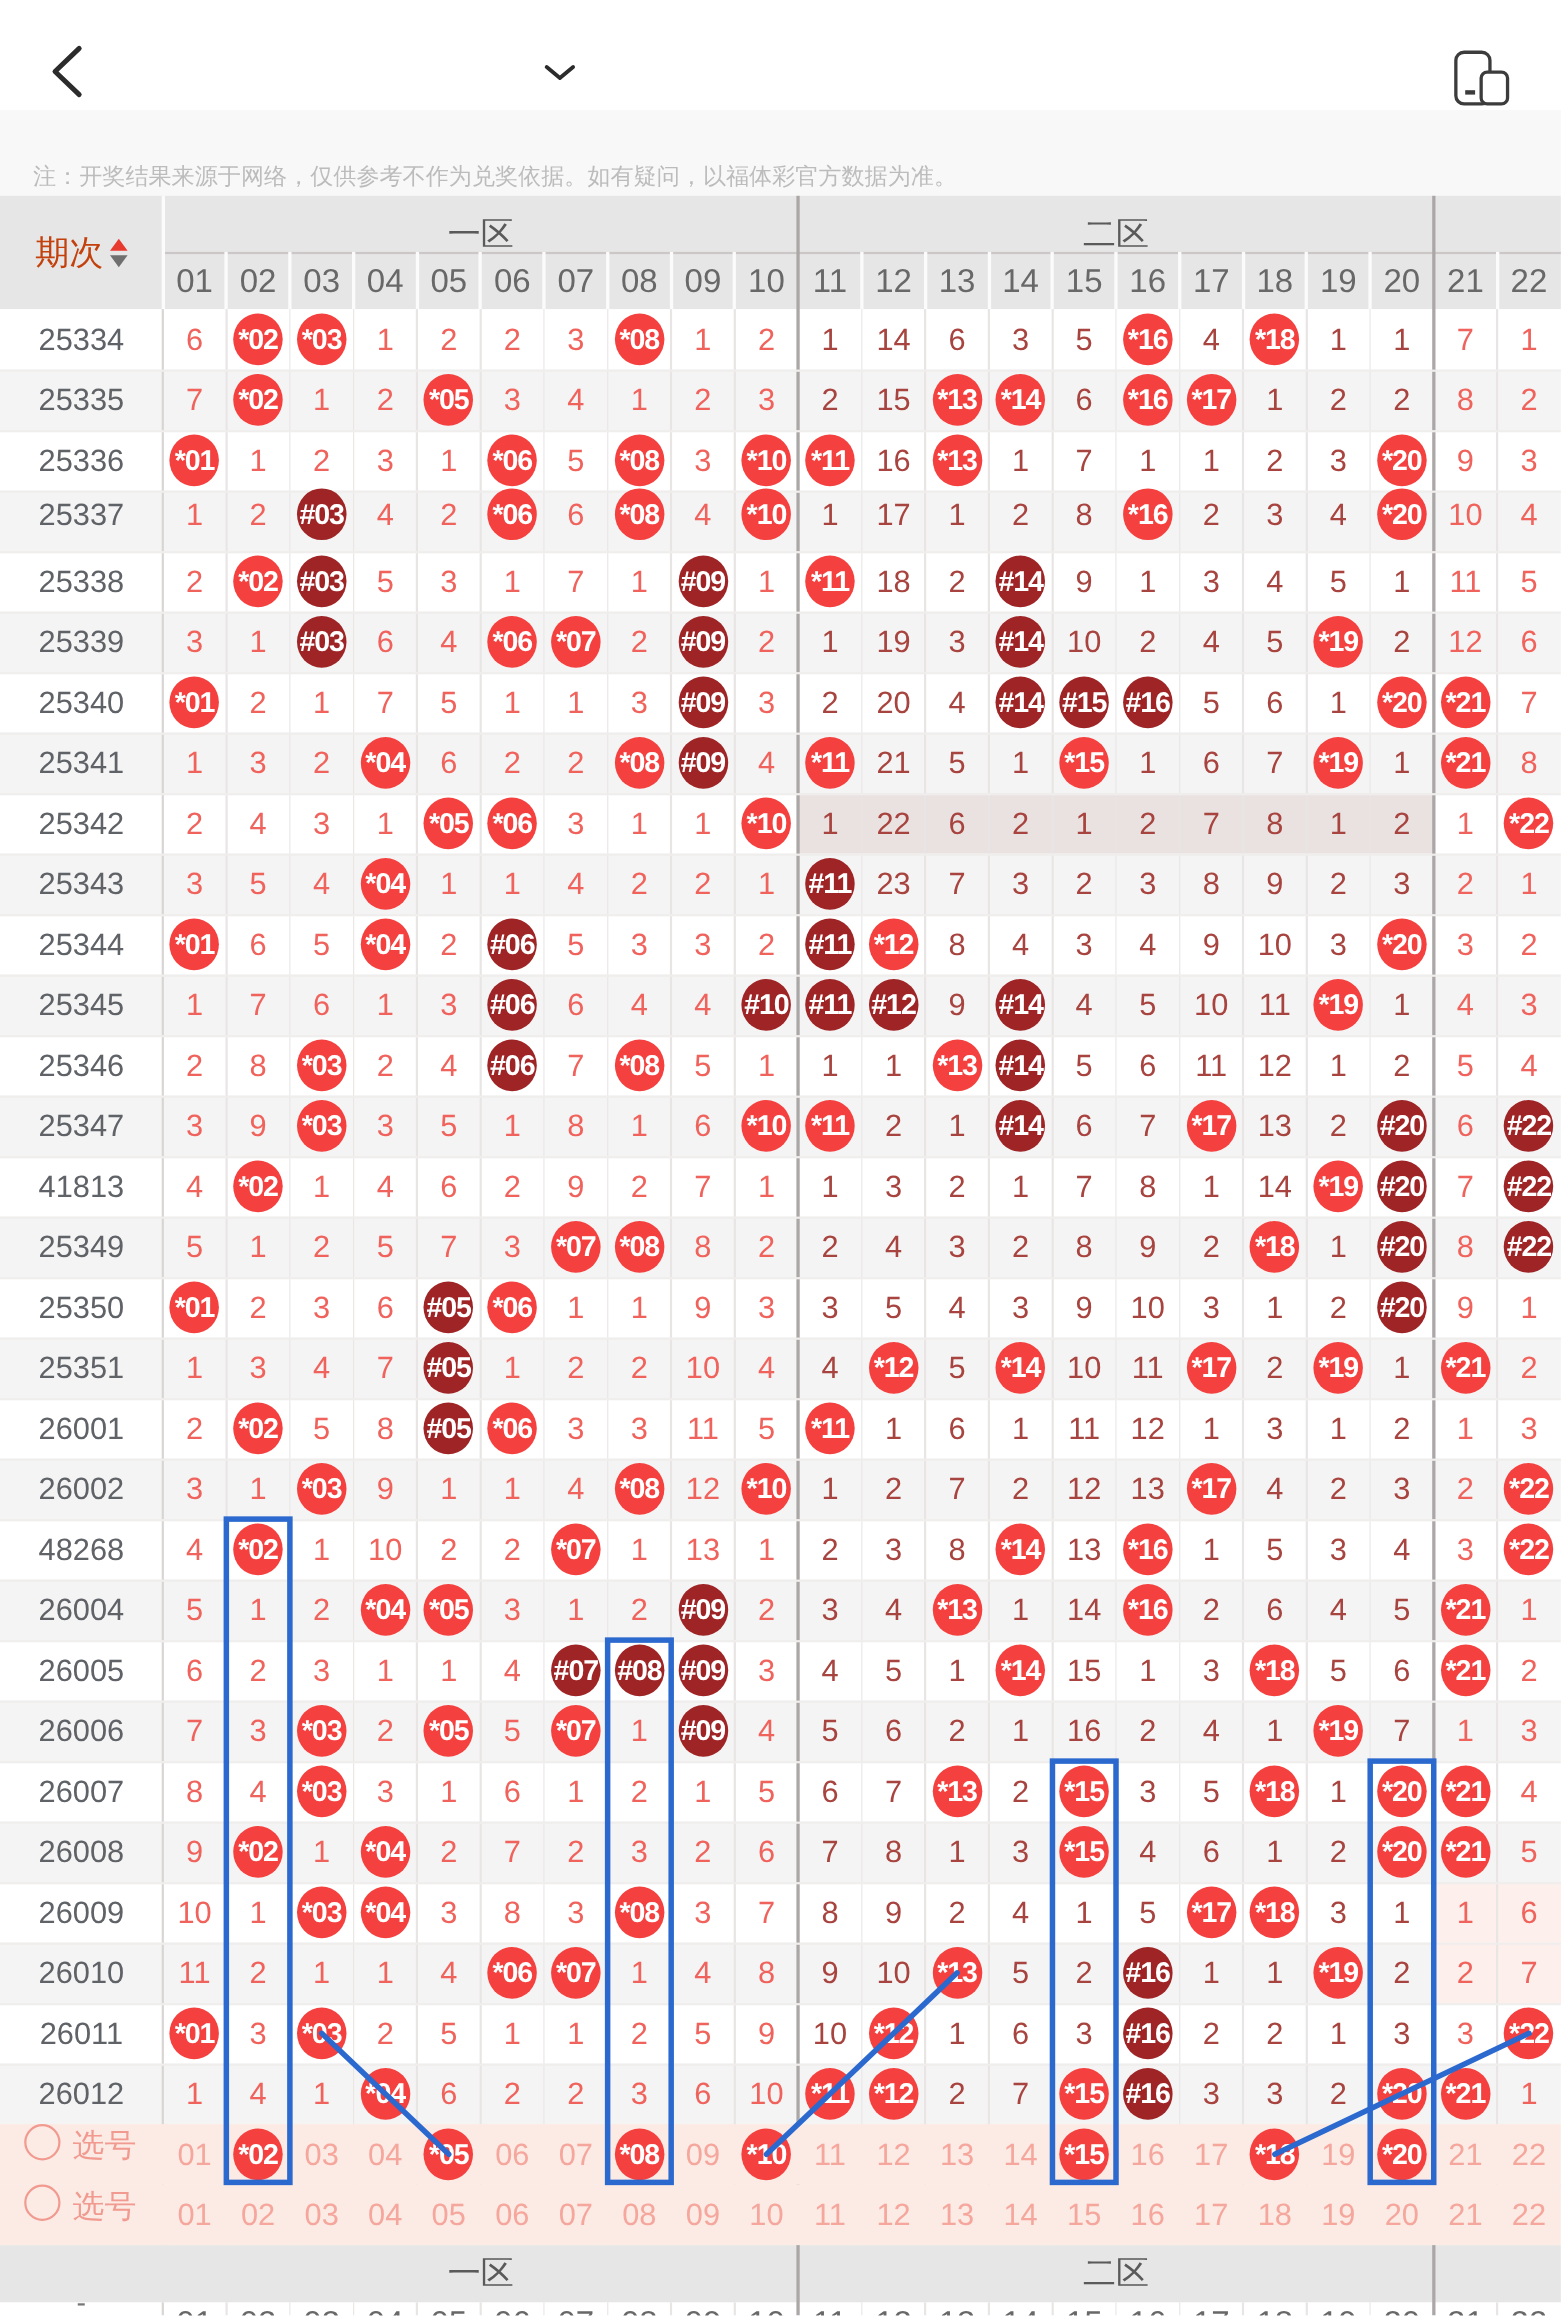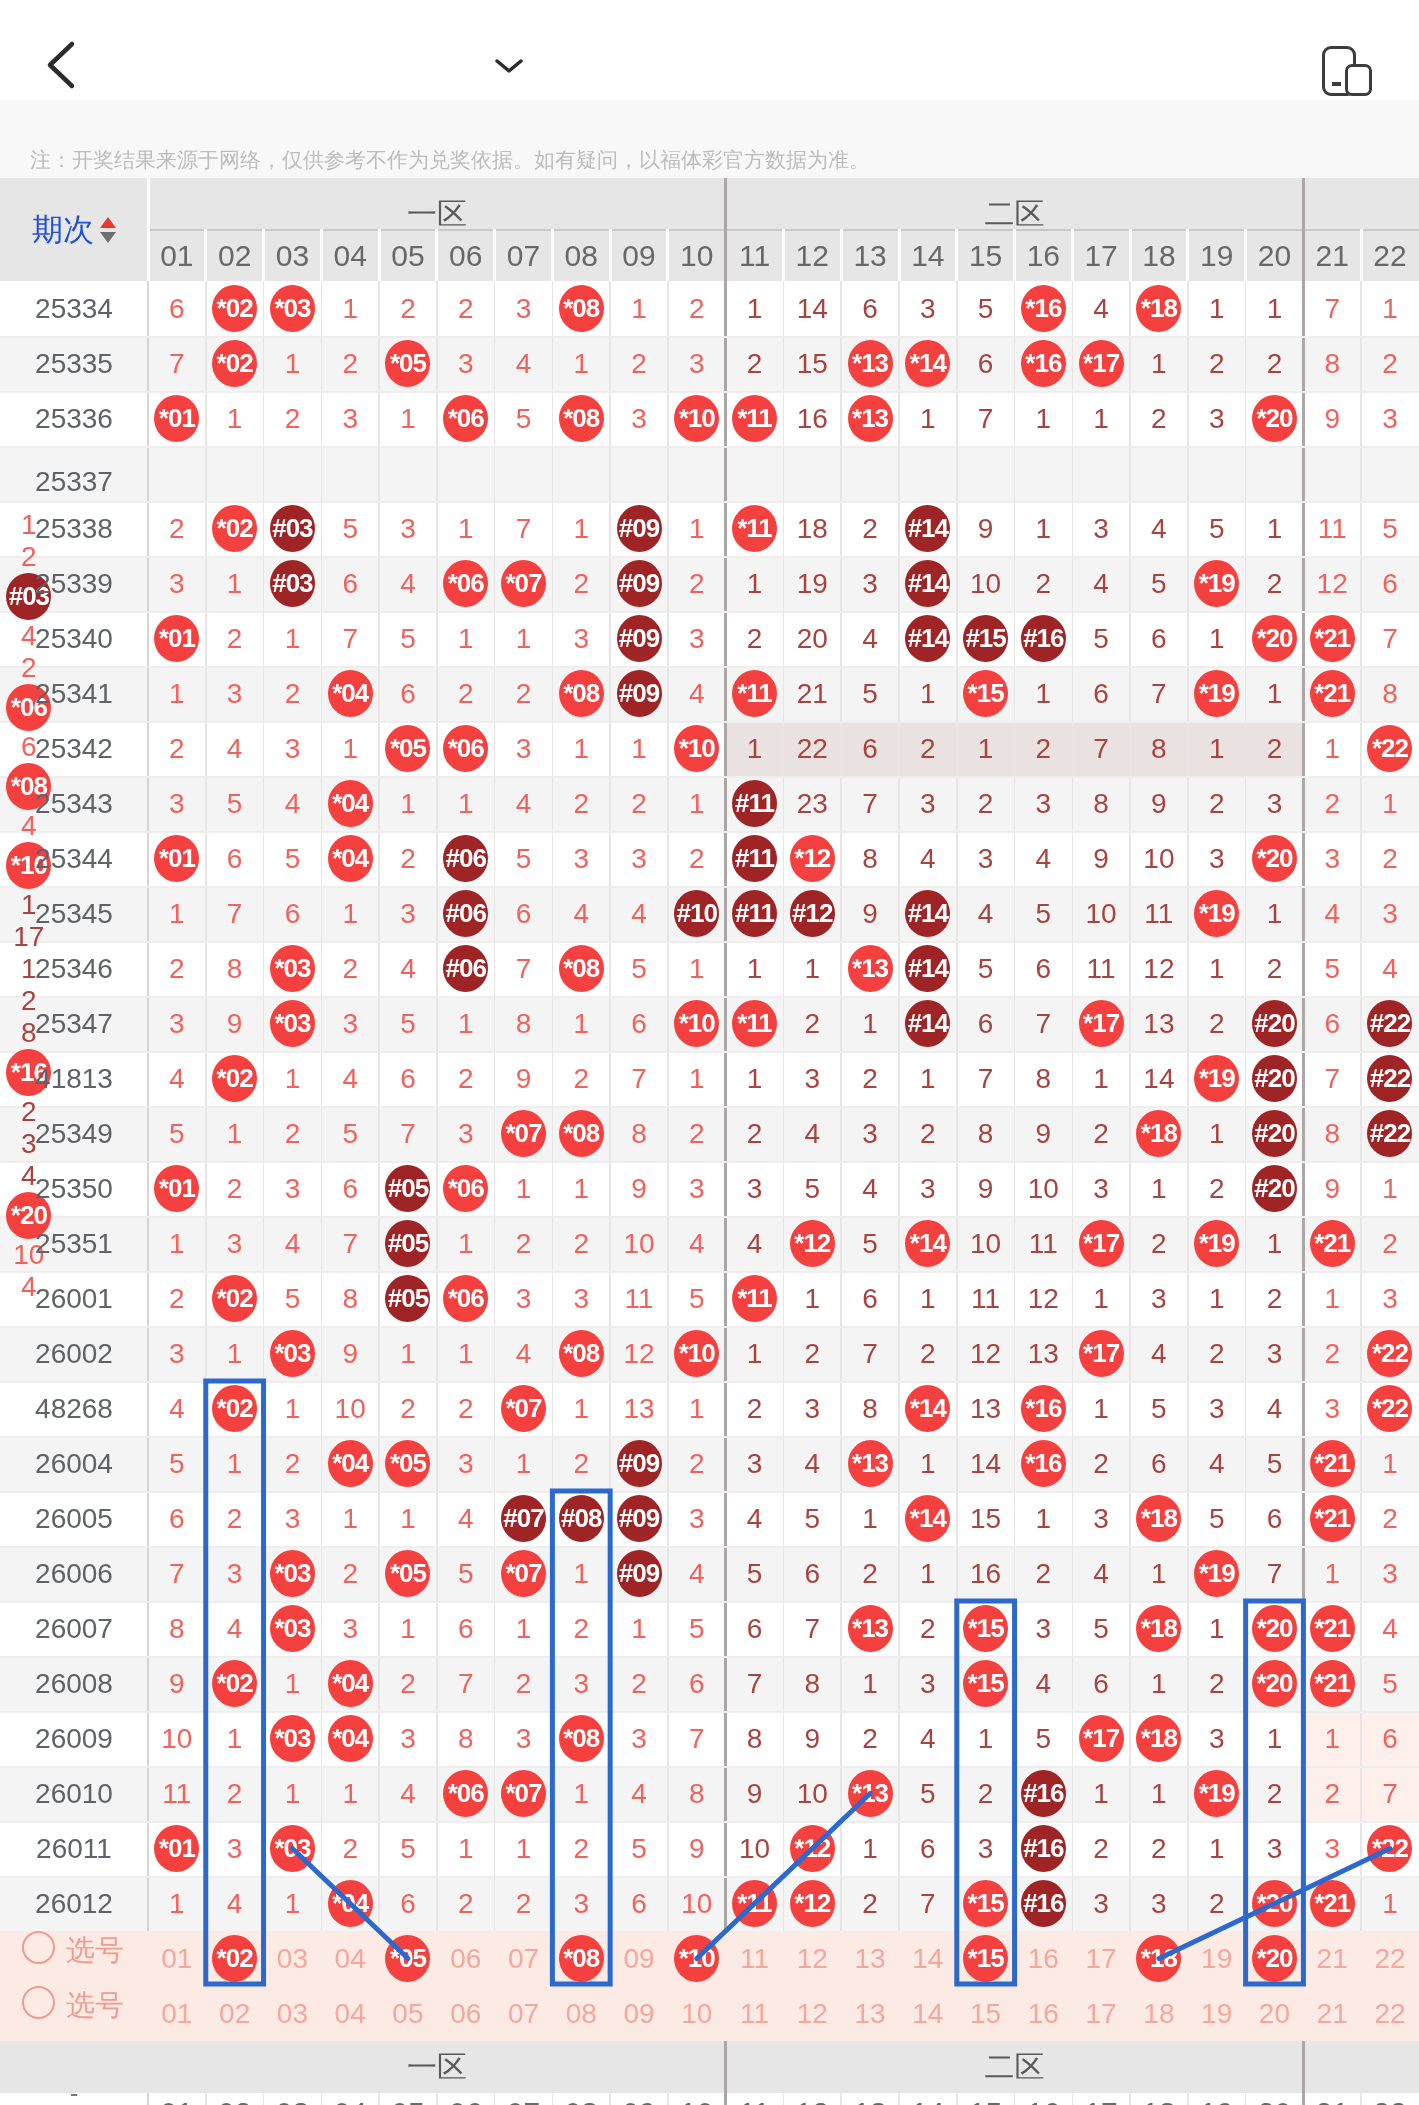--- a/index.html
+++ b/index.html
@@ -10,21 +10,21 @@
   #topbar{left:0;top:0;width:1419px;height:100px;background:#fff;z-index:6;}
   #page-title{left:120px;top:40px;font-size:40px;font-weight:700;color:#161616;letter-spacing:1px;}
   
   #note-strip{left:0;top:100px;width:1419px;height:78px;background:#f8f8f8;}
   #note-text{left:30px;top:46px;font-size:21px;color:#bcbcbc;}
   
   #thead{left:0;top:178px;width:1419px;height:103px;background:#e7e6e6;z-index:1;}
   .zone-label{top:10px;height:51px;line-height:51px;font-size:30px;color:#5a5a5a;text-align:center;}
   .colnum{display:inline-block;width:57.77px;text-align:center;font-size:30px;color:#686868;}
   #colrow{left:148px;top:51px;width:1271px;height:52px;line-height:54px;white-space:nowrap;}
-  #period-head{left:0;top:0;width:148px;height:103px;display:flex;align-items:center;justify-content:center;color:#1d4ed8;font-size:31px;}
+  #period-head{left:0;top:0;width:148px;height:103px;display:flex;align-items:center;justify-content:center;color:#c2410c;font-size:31px;}
   .tri{width:0;height:0;border-left:8px solid transparent;border-right:8px solid transparent;}
   .tri-up{border-bottom:11px solid #e8392f;margin-bottom:4px;}
   .tri-down{border-top:11px solid #6f6f6f;}
   
   #bg-layer{z-index:0;} #grid-layer{z-index:2;} #row-layer{z-index:3;}
   .zebra{position:absolute;left:0;width:1419px;height:55px;background:#f5f4f4;}
   .hl{position:absolute;height:55px;}
   .vline{position:absolute;}
   .hsep{position:absolute;left:0;width:1419px;height:1.5px;background:#f0eded;}
   
@@ -404,21 +404,21 @@
       <div class="cell">
         <span class="ball">*20</span>
       </div>
       <div class="cell">
         <span class="miss mz3">9</span>
       </div>
       <div class="cell">
         <span class="miss mz3">3</span>
       </div>
     </div>
-    <div class="trow" style="top: 454px; flex-direction: column;">
+    <div class="trow" style="top: 440px;">
       <div class="pcell">25337</div>
       <div class="cell">
         <span class="miss mz1">1</span>
       </div>
       <div class="cell">
         <span class="miss mz1">2</span>
       </div>
       <div class="cell">
         <span class="ball dark">#03</span>
       </div>

